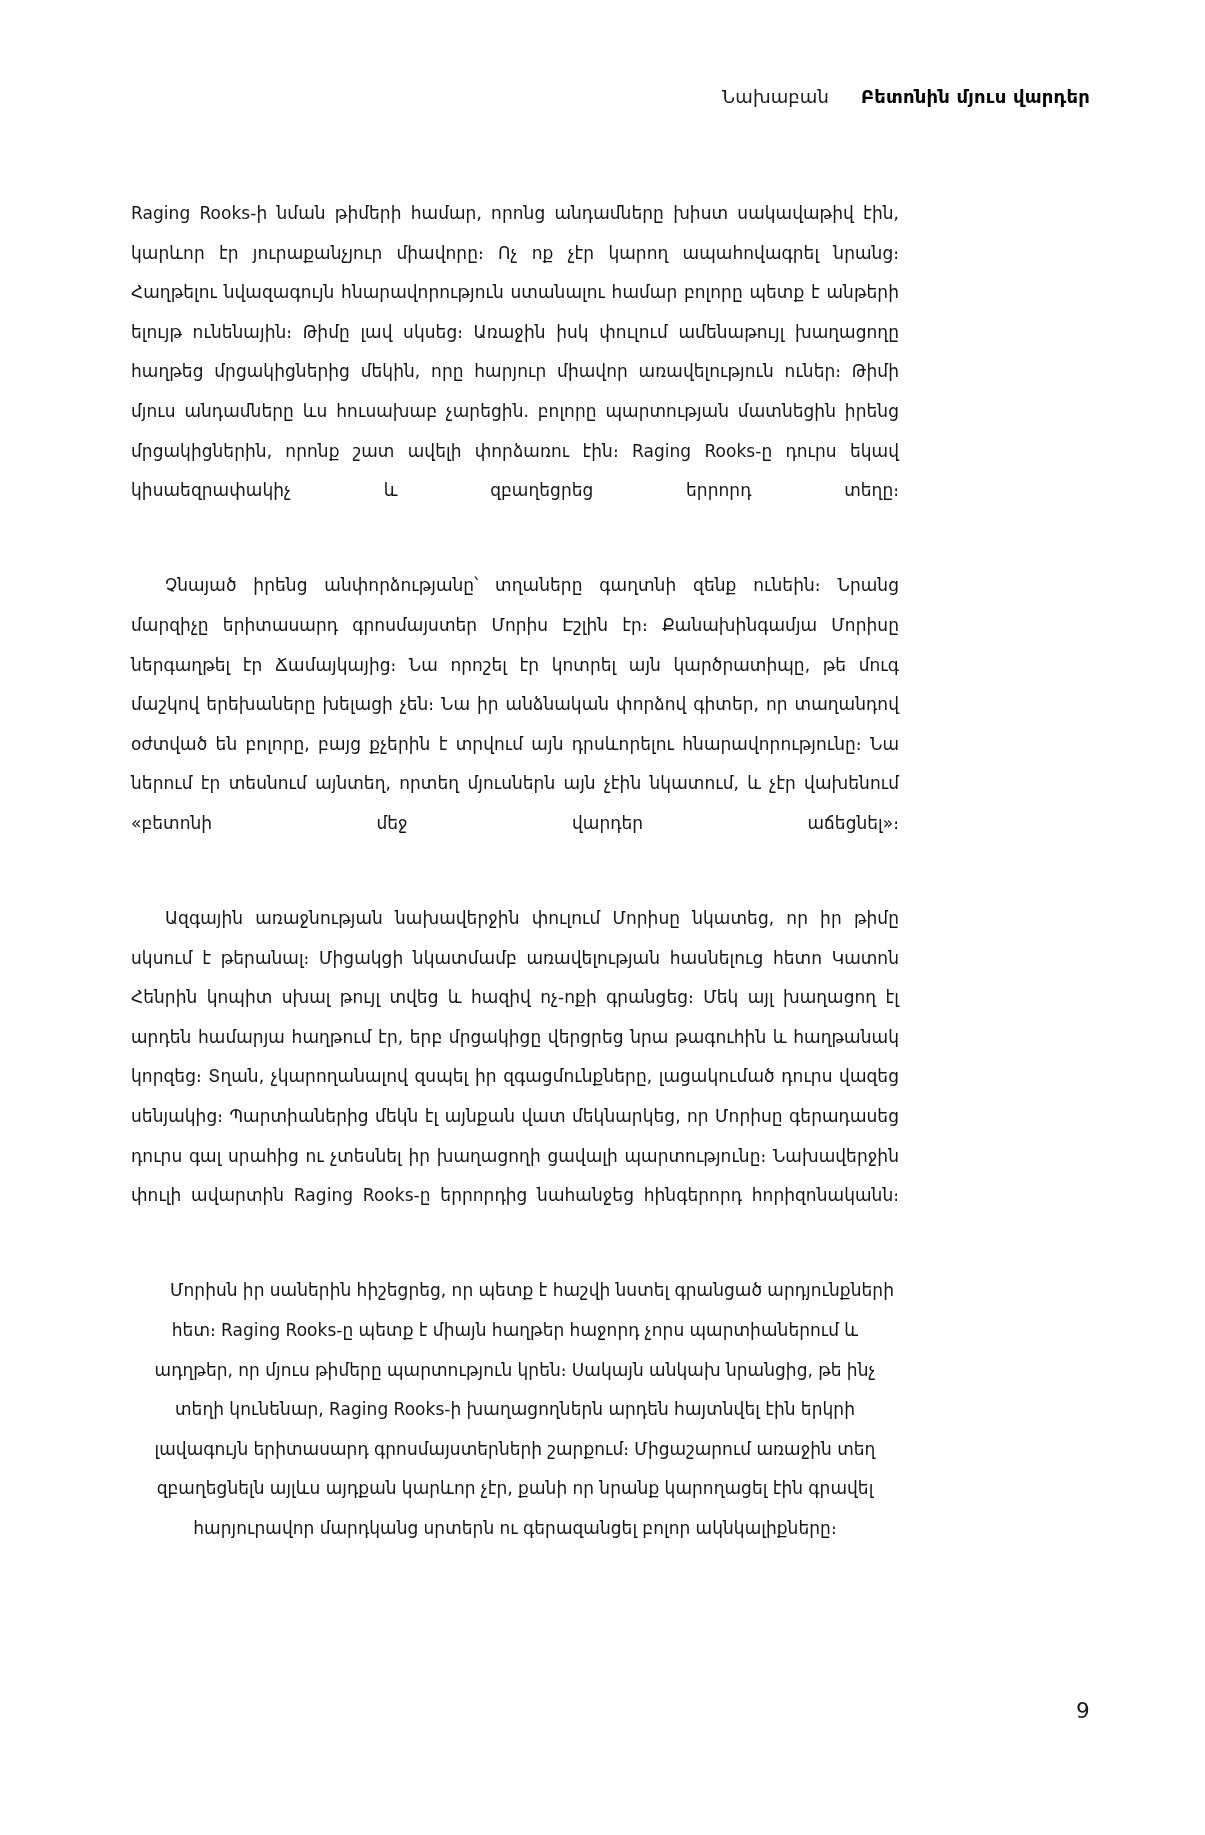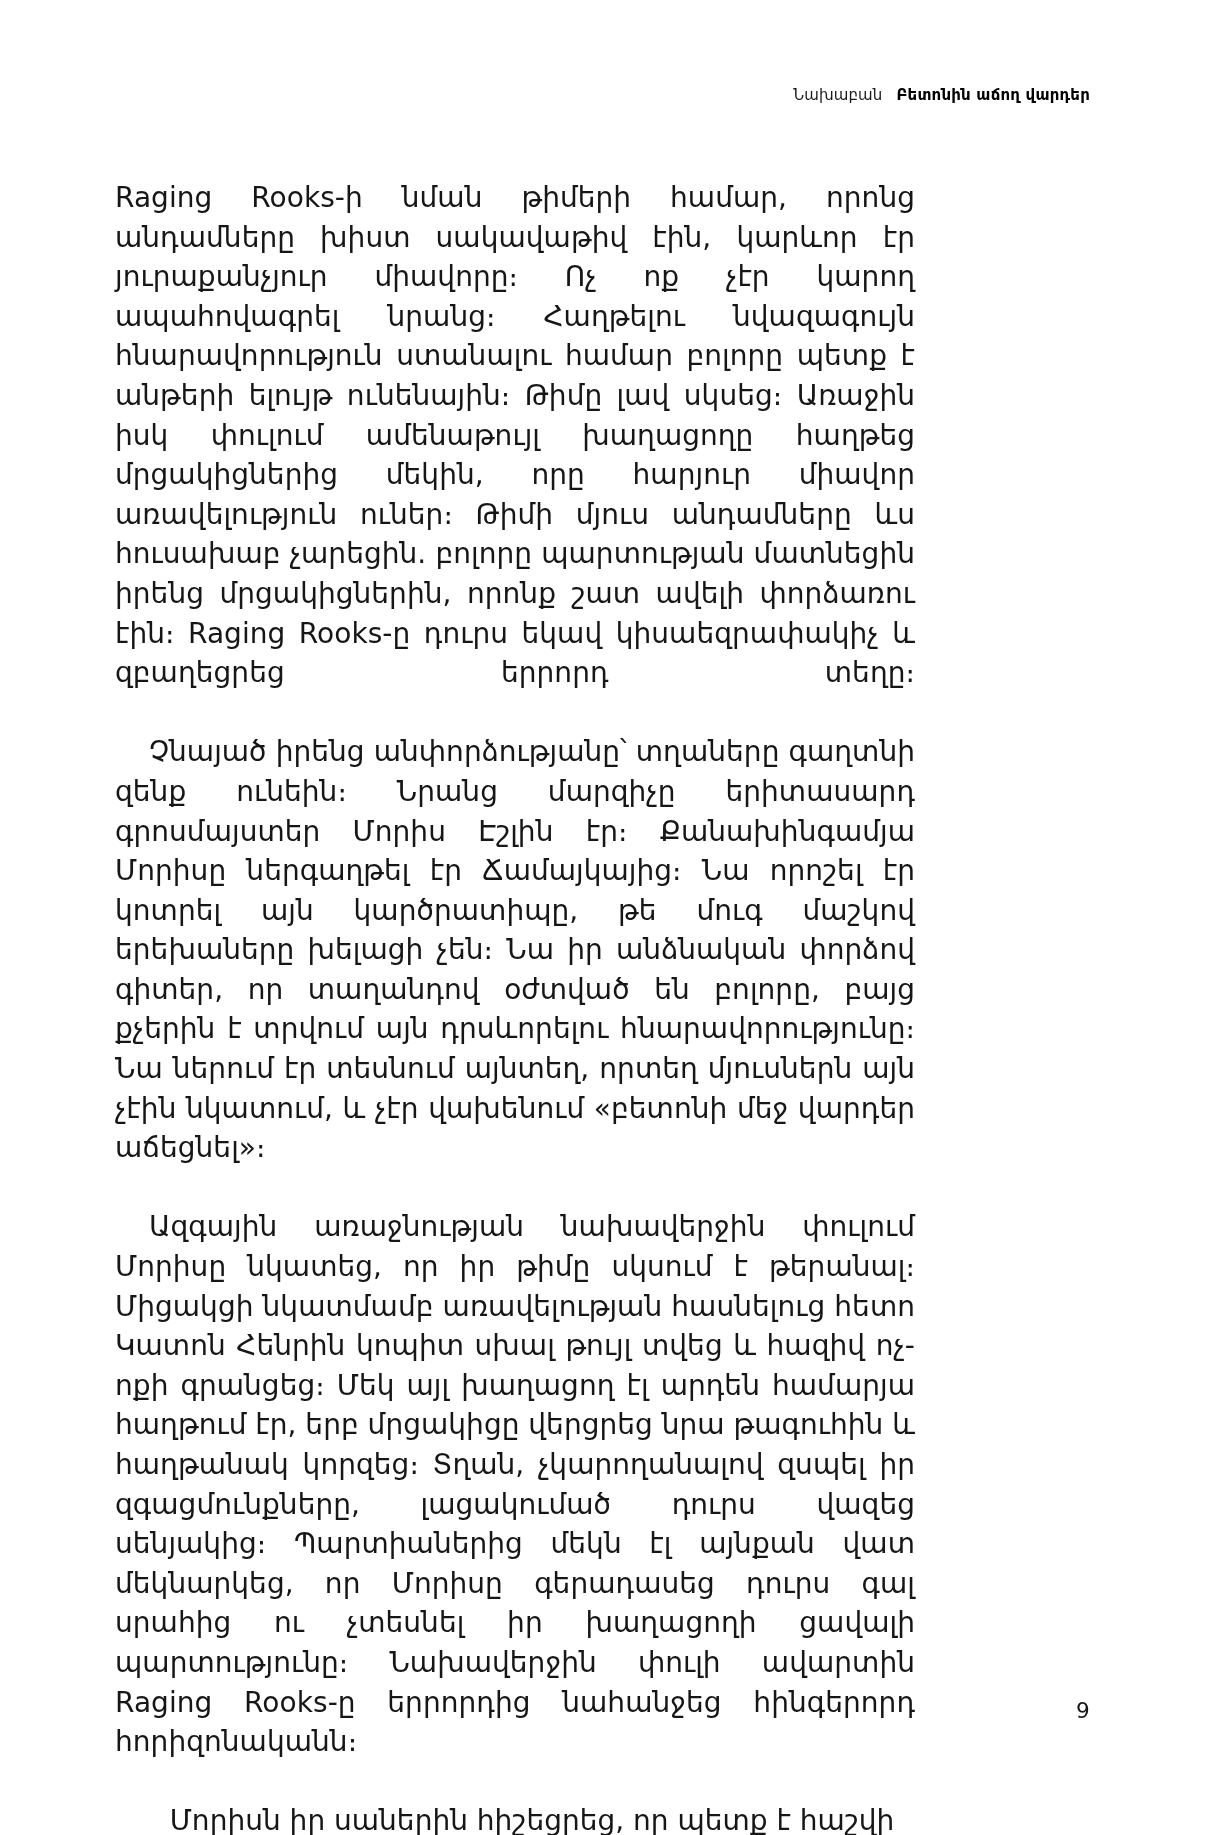--- a/index.html
+++ b/index.html
@@ -24,22 +24,22 @@
 
   
   .running-head {
     position: absolute;
     top: 86px;
     left: 115px;
     right: 115px;
     display: flex;
     justify-content: flex-end;
     align-items: baseline;
-    gap: 14px;
-    font-size: 15px;
+    gap: 32px;
+    font-size: 18px;
     line-height: 1.2;
     letter-spacing: 0.1px;
     white-space: nowrap;
   }
   .running-head .chapter {
     font-weight: 400;
     color: #1a1a1a;
   }
   .running-head .booktitle {
     font-weight: 700;
@@ -49,22 +49,22 @@
 
   
   .textblock {
     position: absolute;
     top: 178px;
     left: 115px;
     width: 800px;
   }
 
   p.para {
-    margin: 0;
-    font-size: 28px;
+    margin: 16px;
+    font-size: 17px;
     line-height: 39.6px;
     text-align: justify;
     text-justify: inter-word;
     word-spacing: -0.2px;
     letter-spacing: 0.05px;
     color: #161616;
     hyphens: manual;
   }
   p.para + p.para {
     text-indent: 34px;
@@ -92,21 +92,21 @@
     letter-spacing: 0.3px;
   }
 </style>
 </head>
 <body>
 
 <div class="page">
 
   <div class="running-head">
     <span class="chapter">Նախաբան</span>
-    <span class="booktitle">Բետոնին աճող վարդեր</span>
+    <span class="booktitle">Բետոնին մյուս վարդեր</span>
   </div>
 
   <div class="textblock">
     <p class="para">Raging Rooks-ի նման թիմերի համար, որոնց անդամները խիստ սակավաթիվ էին, կարևոր էր յուրաքանչյուր միավորը։ Ոչ ոք չէր կարող ապահովագրել նրանց։ Հաղթելու նվազագույն հնարավորություն ստանալու համար բոլորը պետք է անթերի ելույթ ունենային։ Թիմը լավ սկսեց։ Առաջին իսկ փուլում ամենաթույլ խաղացողը հաղթեց մրցակիցներից մեկին, որը հարյուր միավոր առավելություն ուներ։ Թիմի մյուս անդամները ևս հուսախաբ չարեցին. բոլորը պարտության մատնեցին իրենց մրցակիցներին, որոնք շատ ավելի փորձառու էին։ Raging Rooks-ը դուրս եկավ կիսաեզրափակիչ և զբաղեցրեց երրորդ տեղը։</p>
     <p class="para">Չնայած իրենց անփորձությանը՝ տղաները գաղտնի զենք ունեին։ Նրանց մարզիչը երիտասարդ գրոսմայստեր Մորիս Էշլին էր։ Քանախինգամյա Մորիսը ներգաղթել էր Ճամայկայից։ Նա որոշել էր կոտրել այն կարծրատիպը, թե մուգ մաշկով երեխաները խելացի չեն։ Նա իր անձնական փորձով գիտեր, որ տաղանդով օժտված են բոլորը, բայց քչերին է տրվում այն դրսևորելու հնարավորությունը։ Նա ներում էր տեսնում այնտեղ, որտեղ մյուսներն այն չէին նկատում, և չէր վախենում «բետոնի մեջ վարդեր աճեցնել»։</p>
     <p class="para">Ազգային առաջնության նախավերջին փուլում Մորիսը նկատեց, որ իր թիմը սկսում է թերանալ։ Միցակցի նկատմամբ առավելության հասնելուց հետո Կատոն Հենրին կոպիտ սխալ թույլ տվեց և հազիվ ոչ-ոքի գրանցեց։ Մեկ այլ խաղացող էլ արդեն համարյա հաղթում էր, երբ մրցակիցը վերցրեց նրա թագուհին և հաղթանակ կորզեց։ Տղան, չկարողանալով զսպել իր զգացմունքները, լացակումած դուրս վազեց սենյակից։ Պարտիաներից մեկն էլ այնքան վատ մեկնարկեց, որ Մորիսը գերադասեց դուրս գալ սրահից ու չտեսնել իր խաղացողի ցավալի պարտությունը։ Նախավերջին փուլի ավարտին Raging Rooks-ը երրորդից նահանջեց հինգերորդ հորիզոնականն։</p>
     <p class="para">Մորիսն իր սաներին հիշեցրեց, որ պետք է հաշվի նստել գրանցած արդյունքների հետ։ Raging Rooks-ը պետք է միայն հաղթեր հաջորդ չորս պարտիաներում և ադղթեր, որ մյուս թիմերը պարտություն կրեն։ Սակայն անկախ նրանցից, թե ինչ տեղի կունենար, Raging Rooks-ի խաղացողներն արդեն հայտնվել էին երկրի լավագույն երիտասարդ գրոսմայստերների շարքում։ Միցաշարում առաջին տեղ զբաղեցնելն այլևս այդքան կարևոր չէր, քանի որ նրանք կարողացել էին գրավել հարյուրավոր մարդկանց սրտերն ու գերազանցել բոլոր ակնկալիքները։</p>
   </div>
 
   <div class="folio">9</div>

